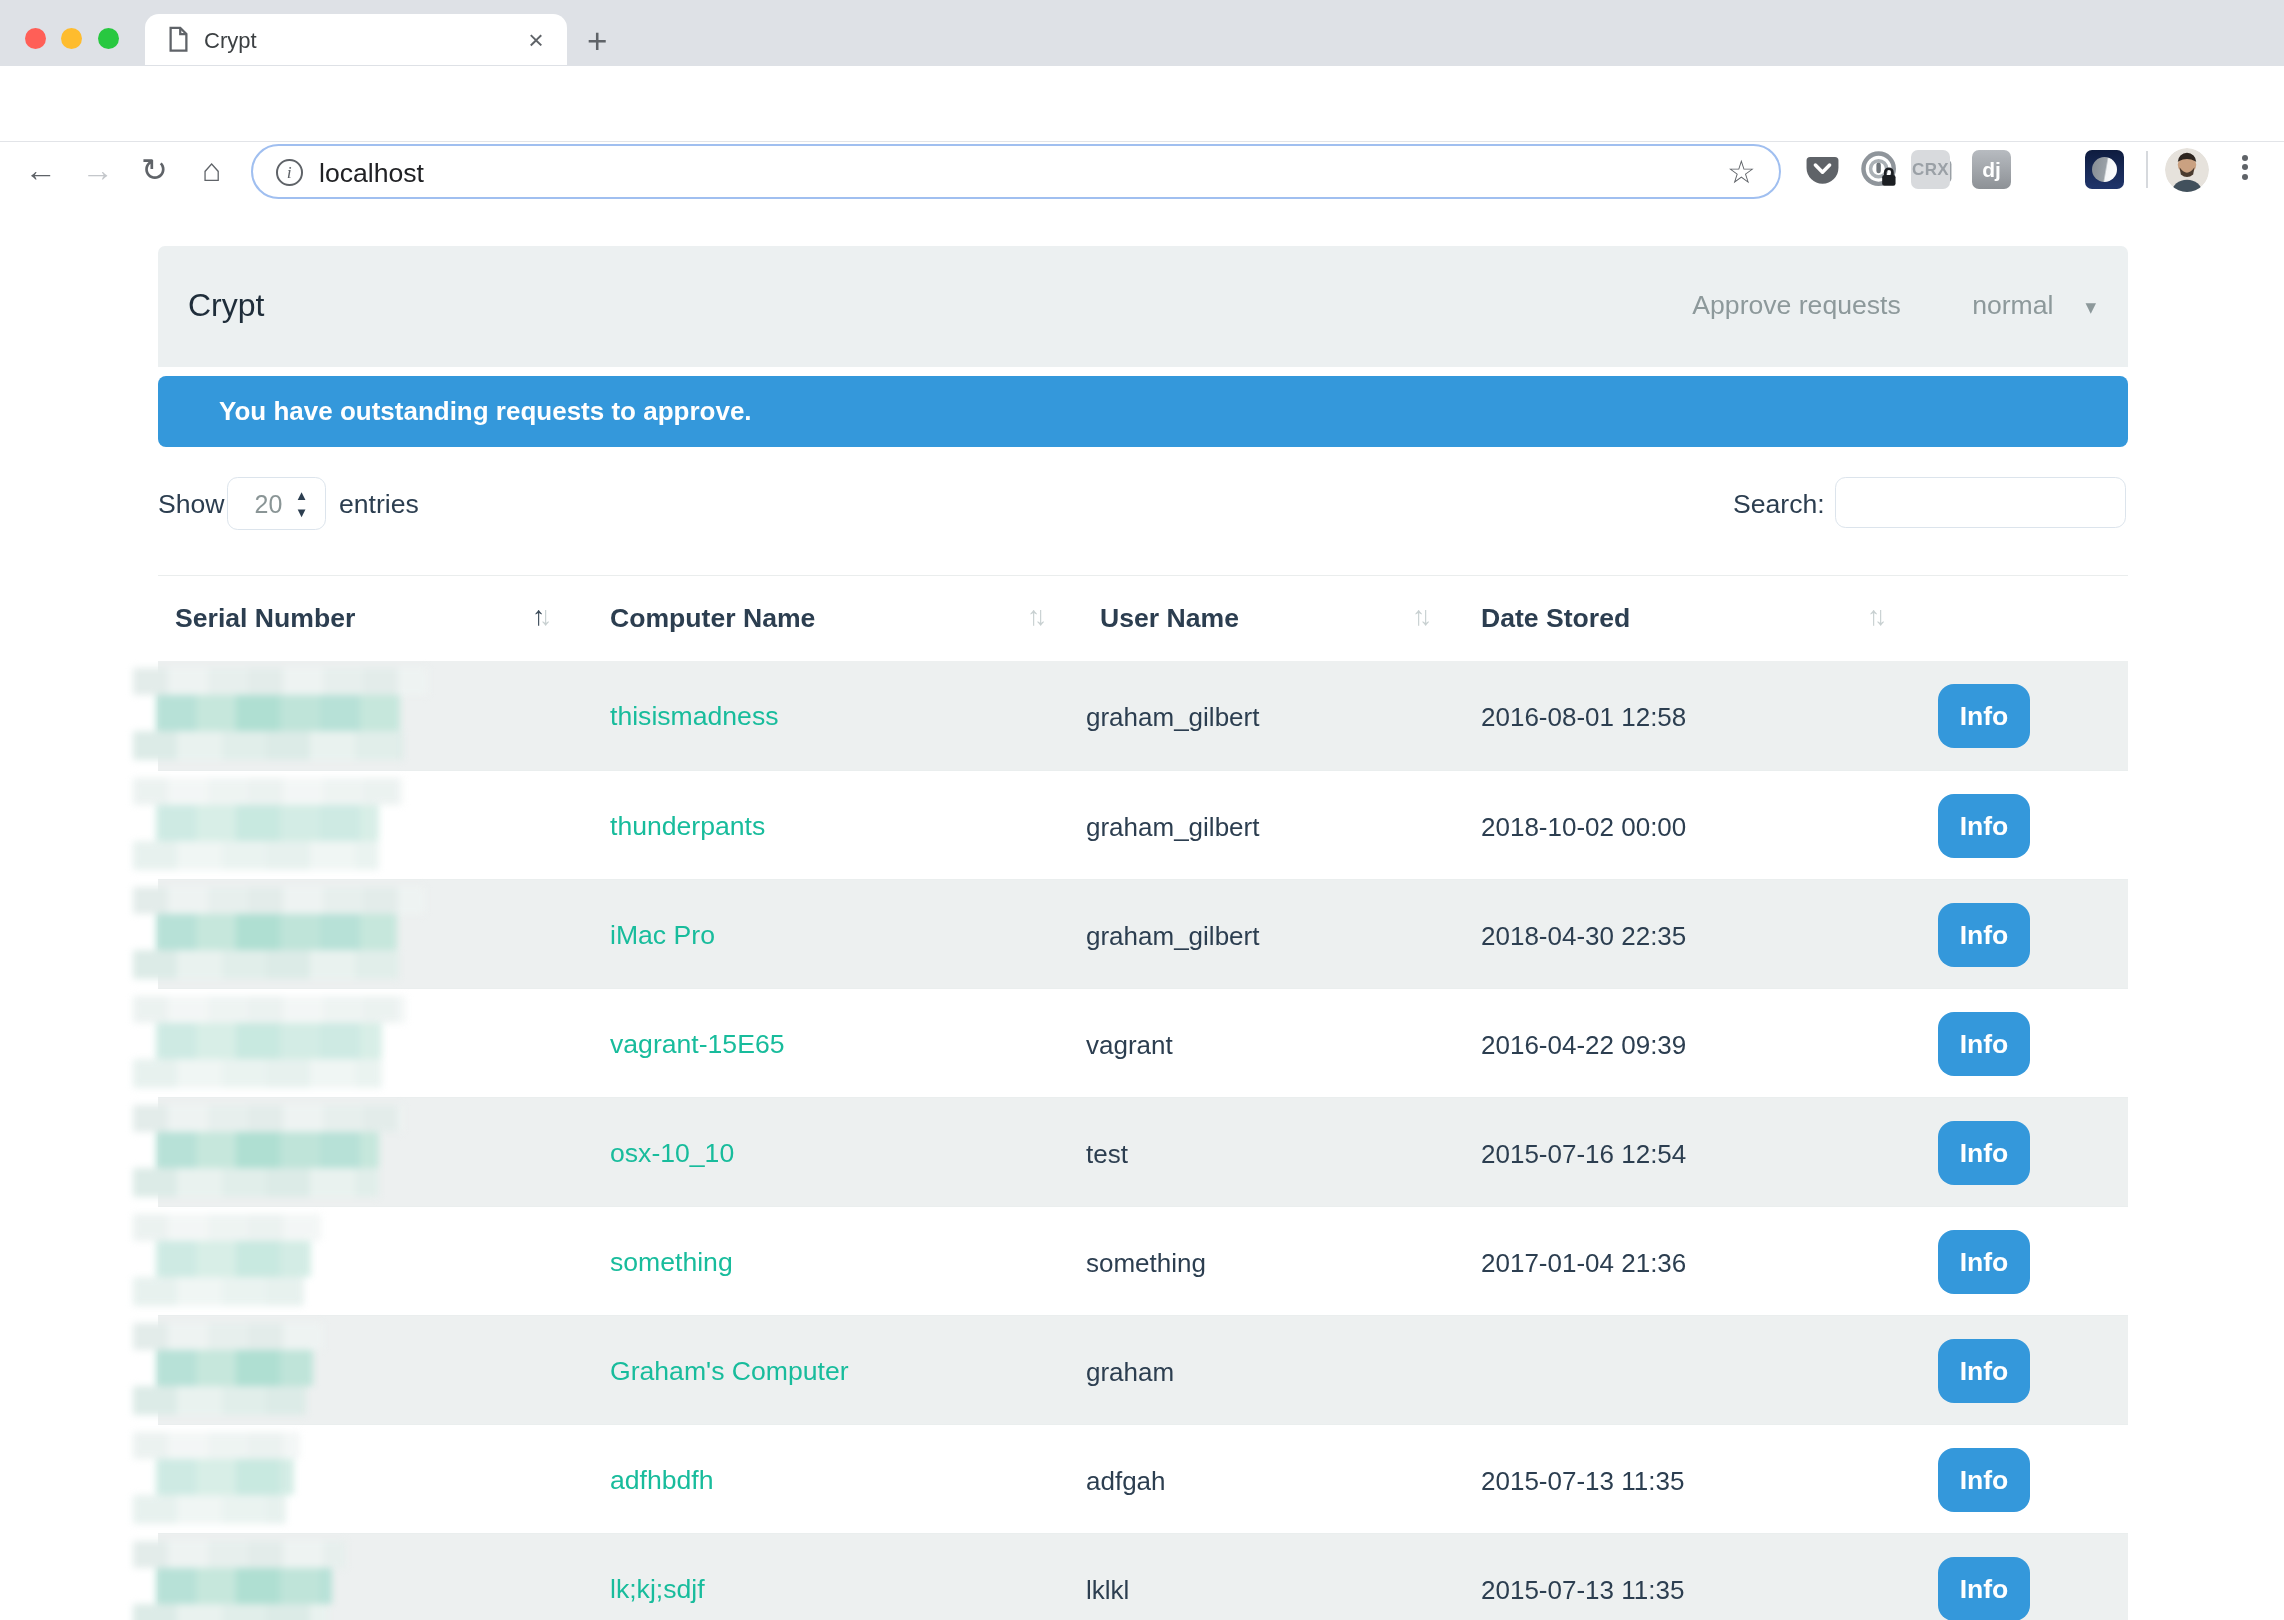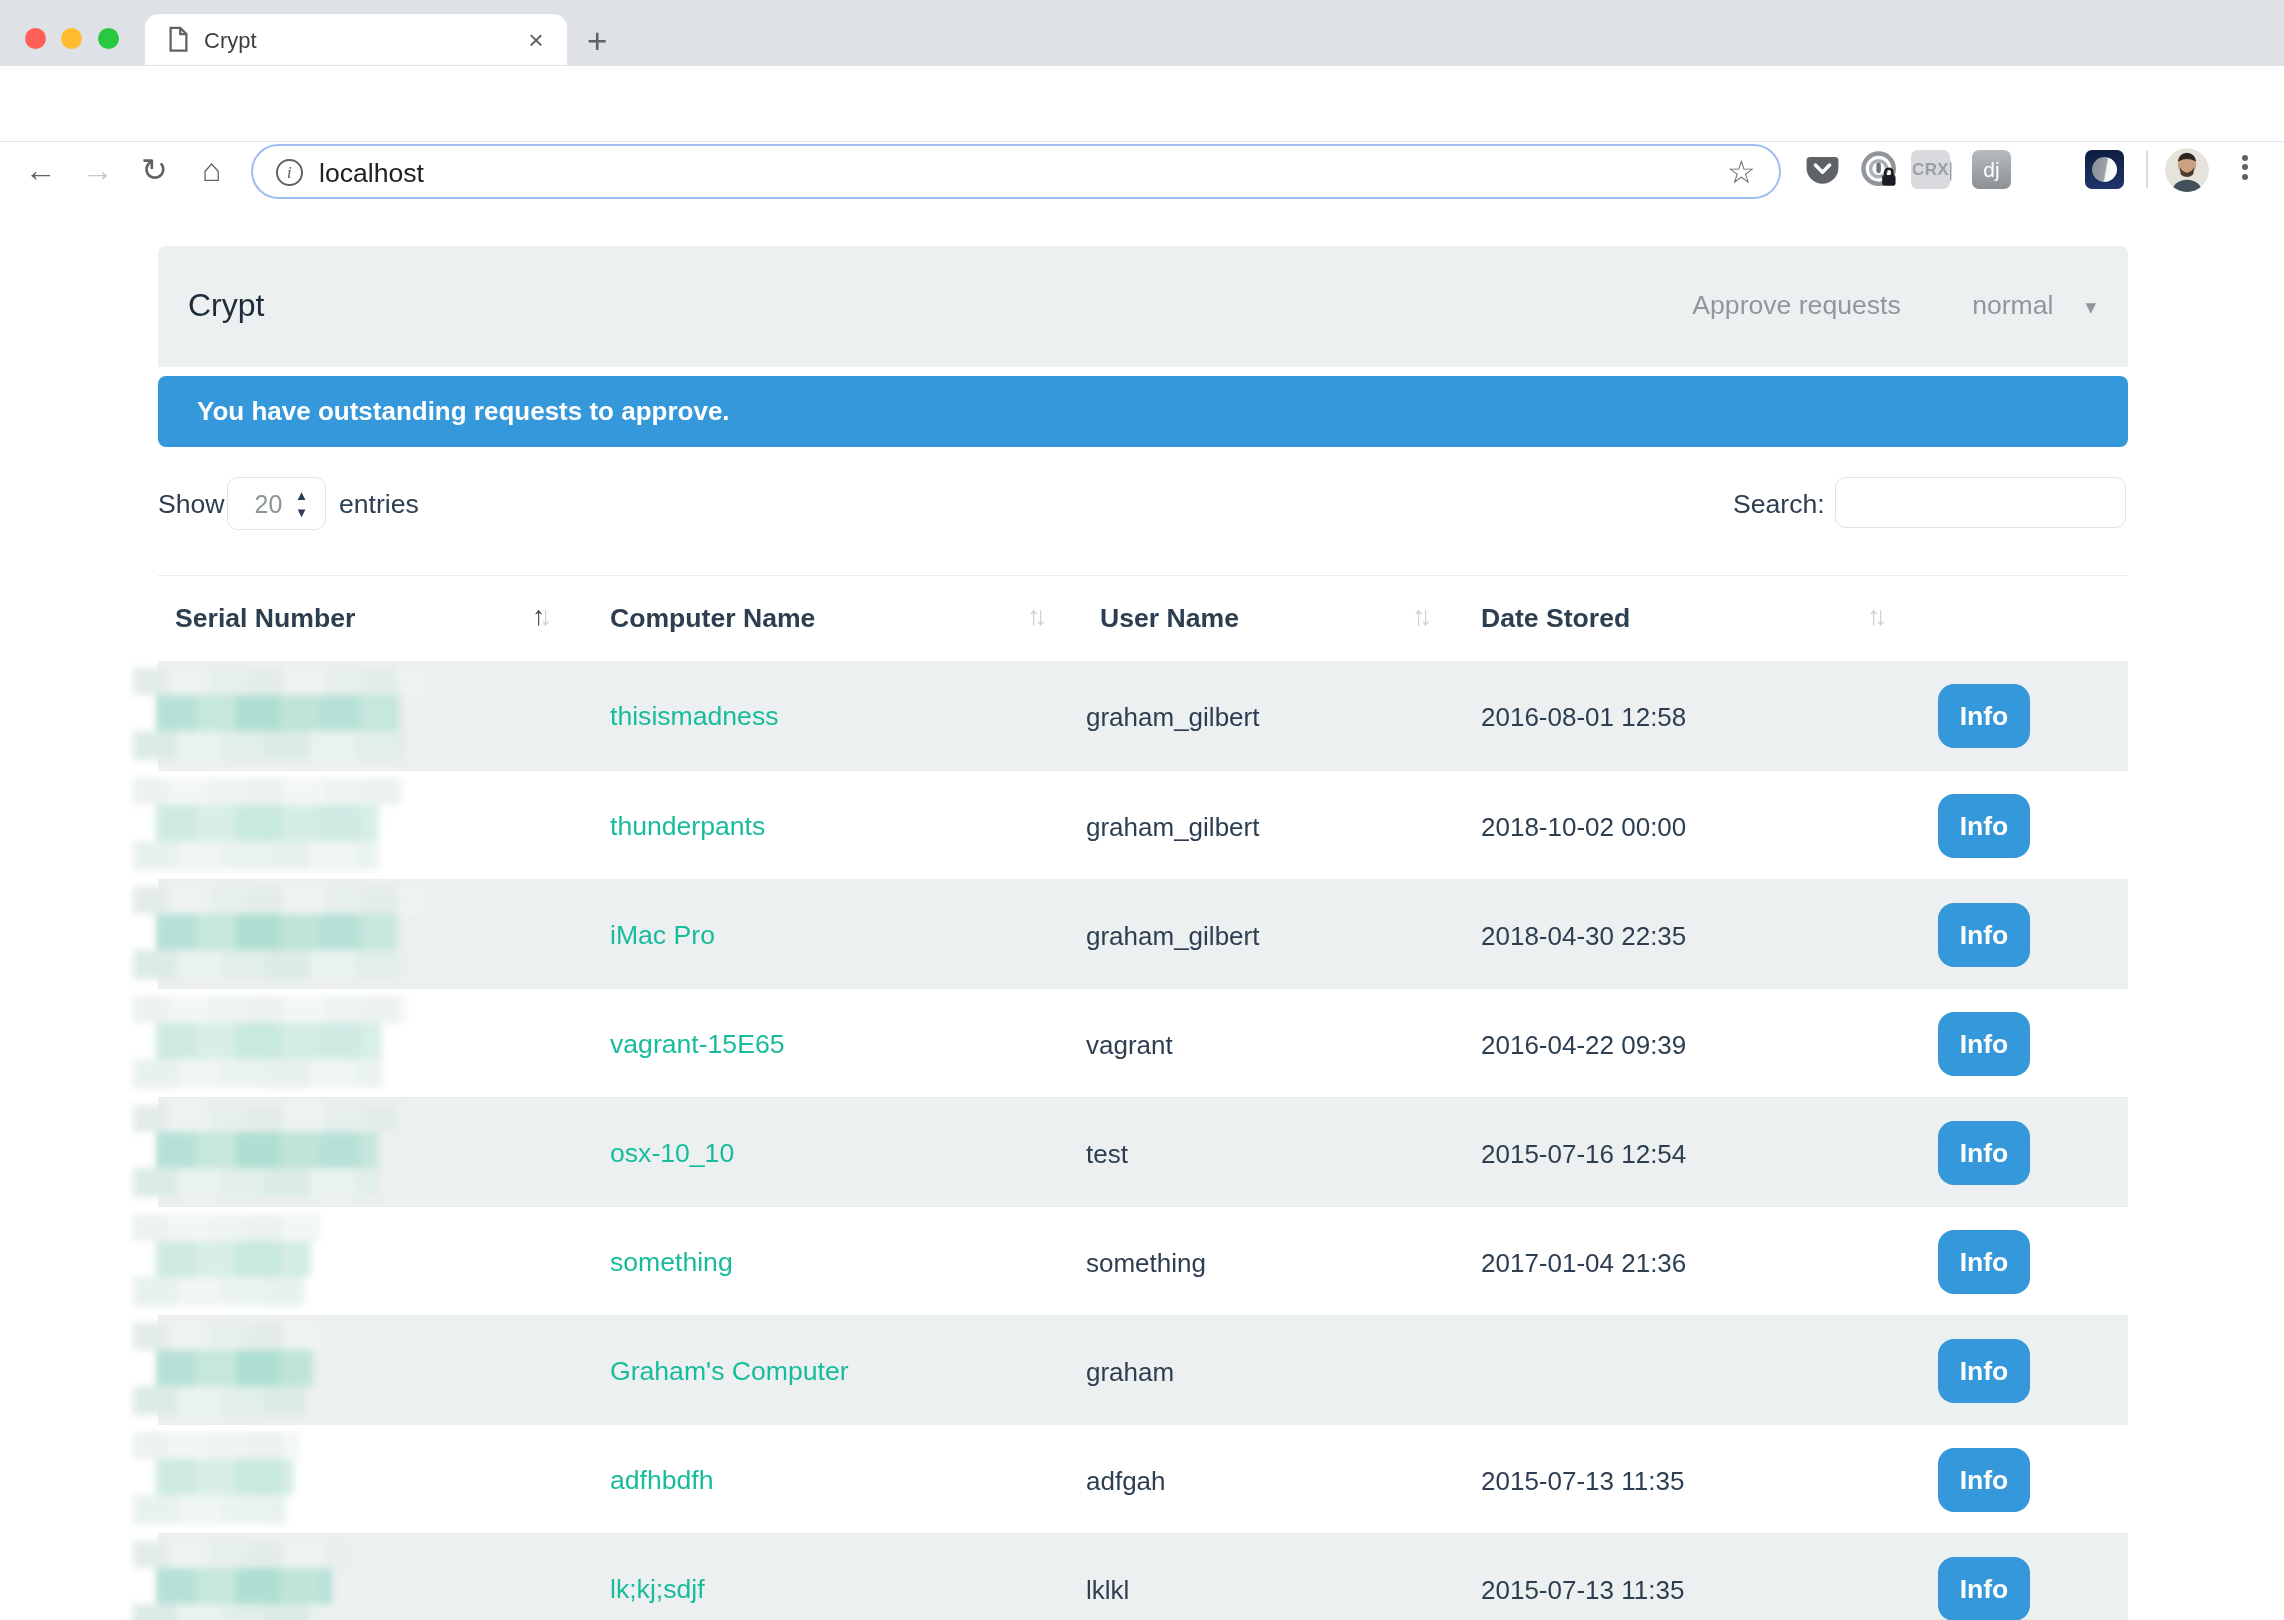--- a/index.html
+++ b/index.html
@@ -30,21 +30,21 @@
             border:2.7px solid #a0bff0; border-radius:27.5px; }
   .info-badge { left:23px; top:13.3px; width:26.6px; height:26.6px; border-radius:50%;
                 border:2.2px solid #5f6368; color:#5f6368; font-size:17.7px; font-style:italic;
                 text-align:center; line-height:23px; font-family:"Liberation Serif", serif; }
   .url-text { left:66px; top:11.5px; font-size:26.6px; color:#202124; }
   .star { left:1474px; top:7px; font-size:32px; color:#5f6368; }
   .ext { top:84px; width:39px; height:39px; }
   .ext svg { display:block; }
   .badge-sq { border-radius:7px; text-align:center; }
   .dj-badge { left:1972px; background:linear-gradient(180deg,#b7bbc0,#8d9196);
-              color:#fff; font-weight:normal; font-size:21px; line-height:39px; }
+              color:#fff; font-weight:bold; font-size:21px; line-height:39px; }
   .crx-badge { left:1911px; background:#d8dadd; color:#9aa0a6; font-weight:bold;
                font-size:17px; line-height:39px; letter-spacing:0.4px; }
   .moon-badge { left:2085px; background:linear-gradient(180deg,#0e1c3f,#20356b);
                 border-radius:7px; }
   .moon-disc { left:7px; top:7px; width:25px; height:25px; border-radius:50%;
                background:linear-gradient(100deg,#858c93 0%,#9aa1a7 52%,#f4f6f7 58%,#ffffff 100%); }
   .sep { left:2146px; top:85px; width:1.8px; height:37px; background:#d6d9dd; }
   .avatar { left:2165px; top:82px; width:44px; height:44px; border-radius:50%; overflow:hidden; }
   .menu-dots { left:2238px; top:85px; width:14px; height:39px; }
   .menu-dots i { display:block; width:6.2px; height:6.2px; border-radius:50%;
@@ -53,21 +53,21 @@
   
   .panel-heading { left:158px; top:246px; width:1970px; height:121px;
                    background:#ecf0f1; border-radius:7px 7px 0 0; }
   .page-title { left:30px; top:41px; font-size:32px; color:#1f2d3a; font-weight:500; }
   .head-links { right:32px; top:44px; font-size:26.6px; color:#8d999b; }
   .head-links span { margin-left:32px; }
   .caret { font-size:21px; margin-left:7px; }
 
   .alert { left:158px; top:376px; width:1970px; height:71px; background:#3498db;
            border-radius:8px; color:#fff; font-size:26px; font-weight:600;
-           line-height:71px; padding-left:39px; }
+           line-height:71px; padding-left:61px; }
 
   .ctl-label { top:489px; font-size:26.6px; color:#2c3e50; }
   .pagesize { left:227px; top:477px; width:99px; height:53px; border:1.8px solid #dce4ec;
               border-radius:10.6px; background:#fff; }
   .pagesize .val { left:26.6px; top:12.4px; font-size:25px; color:#8a9596; }
   .pagesize .steppers { left:67px; top:8.9px; font-size:13.3px; color:#2c3e50; line-height:17px;
                         text-align:center; }
   .search-input { left:1835px; top:477px; width:291px; height:51px; border:1.8px solid #dce4ec;
                   border-radius:10.6px; background:#fff; font-size:25px; color:#2c3e50;
                   padding:0 16px; outline:none; font-family:"Liberation Sans",sans-serif; }

